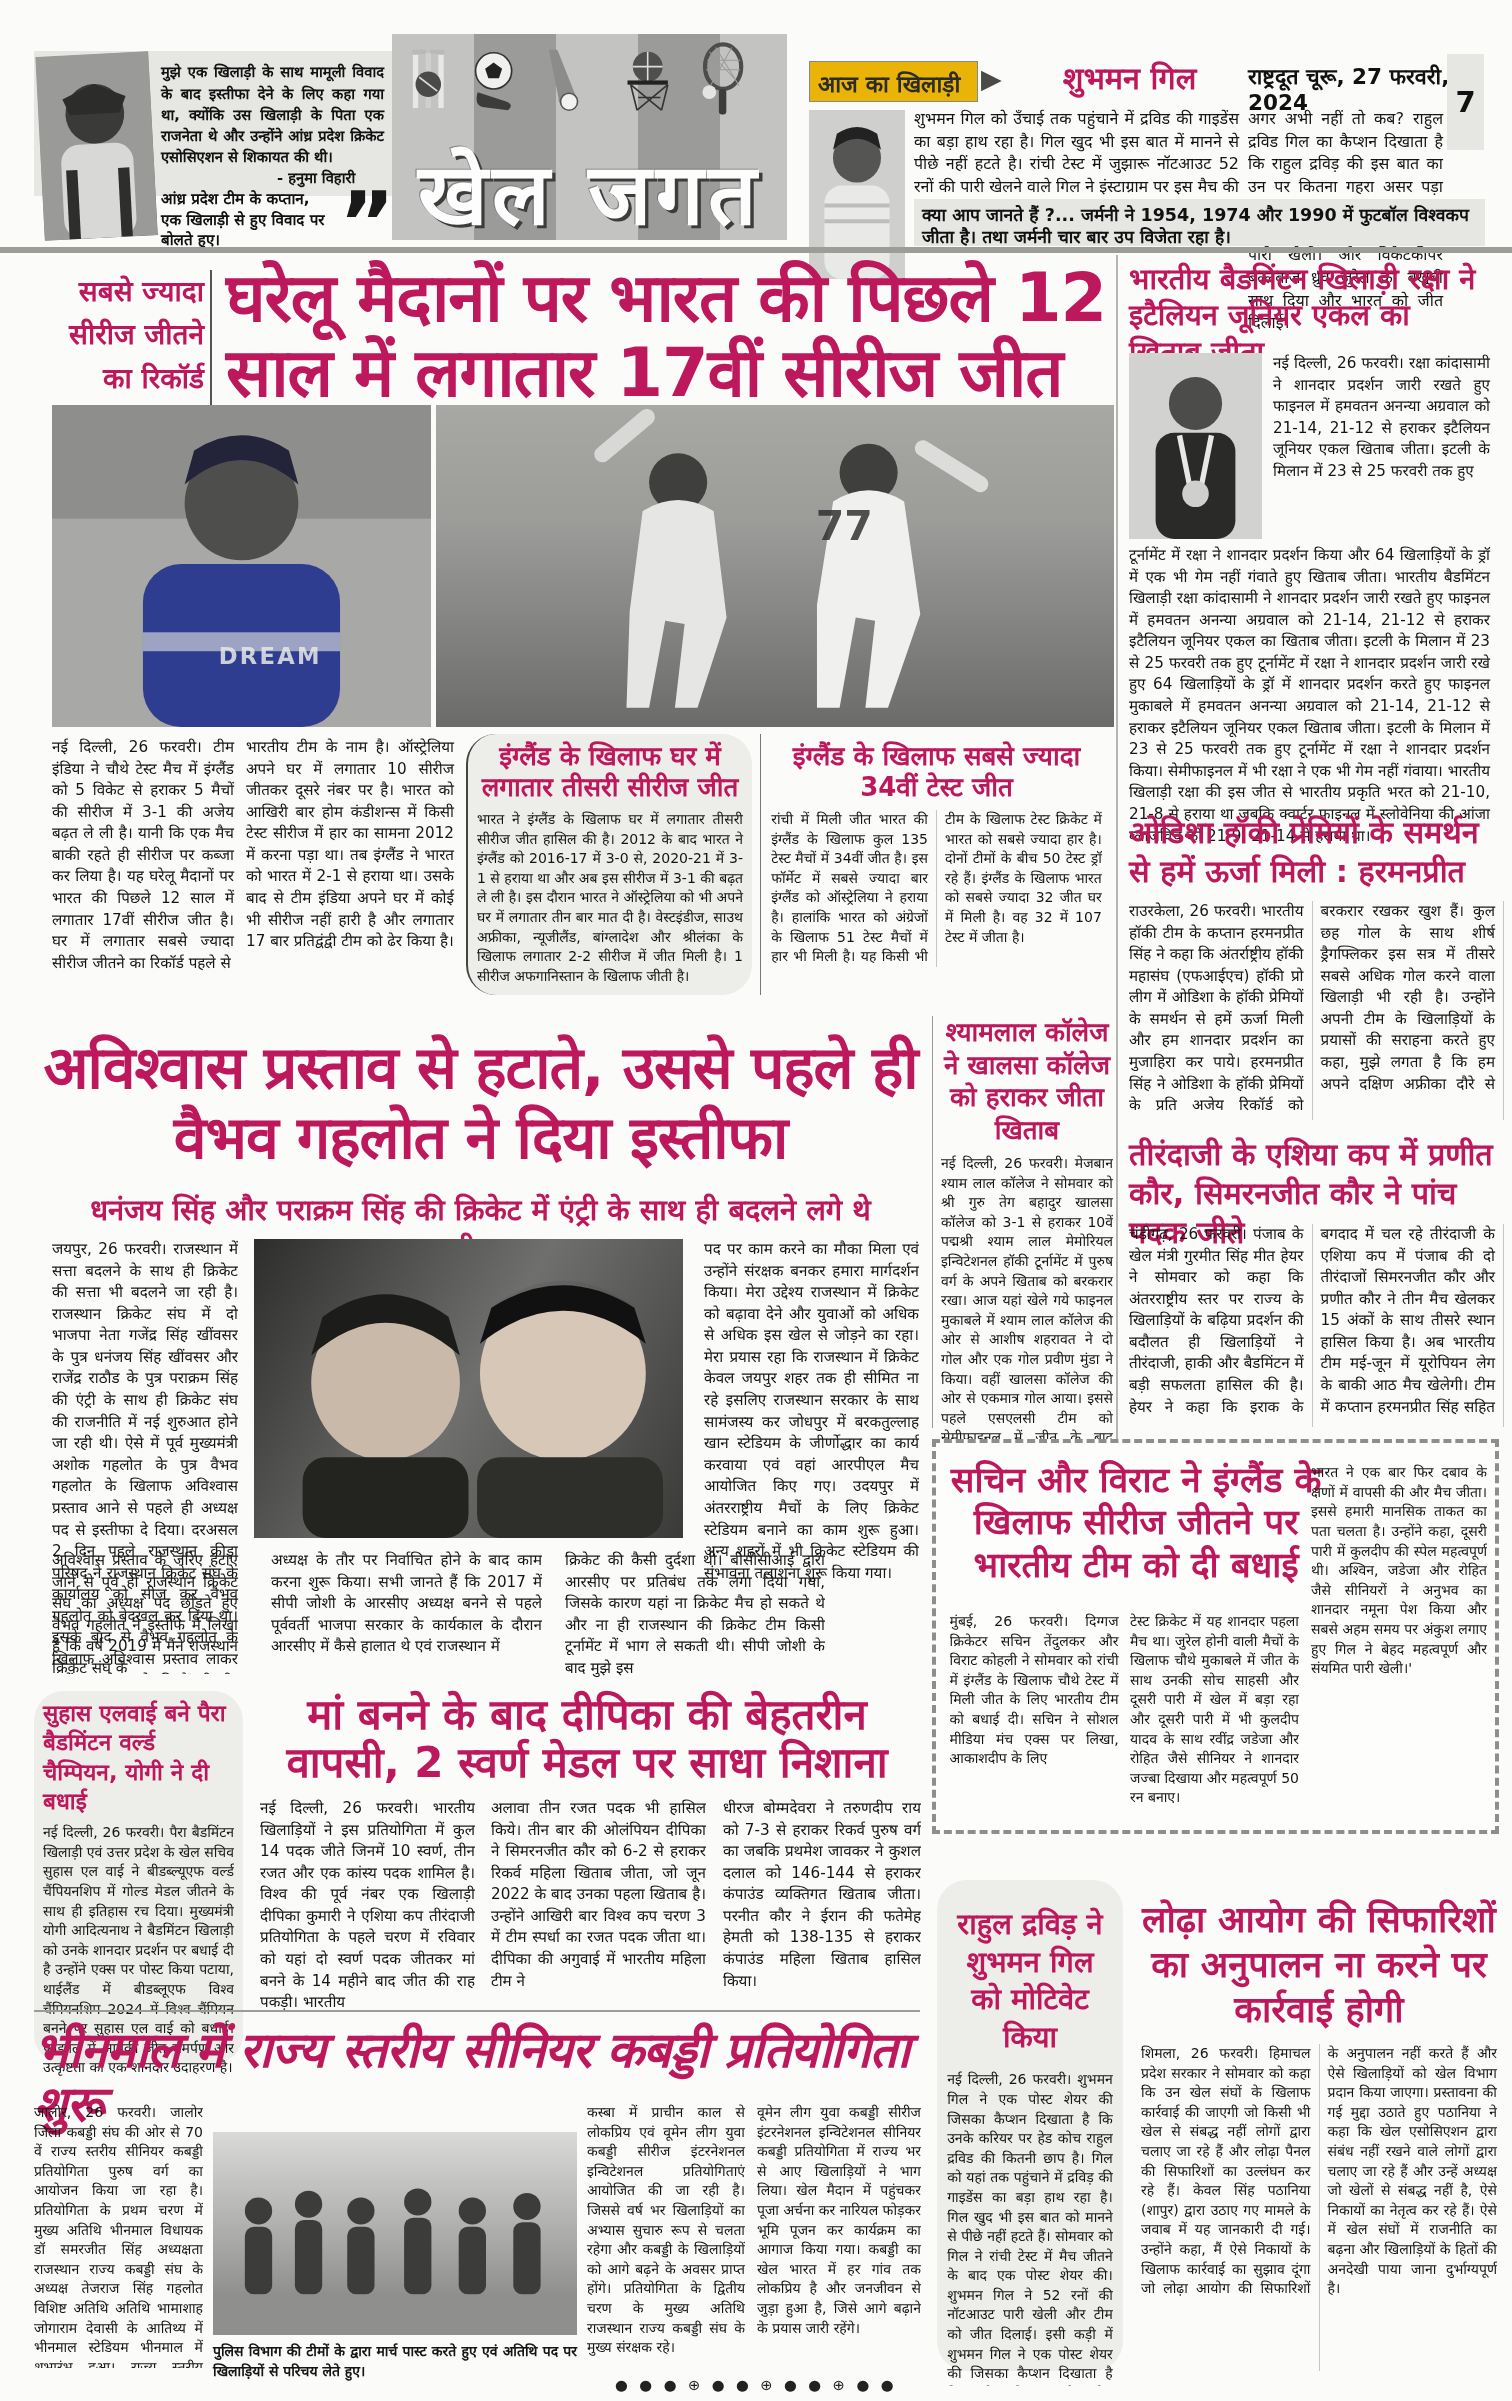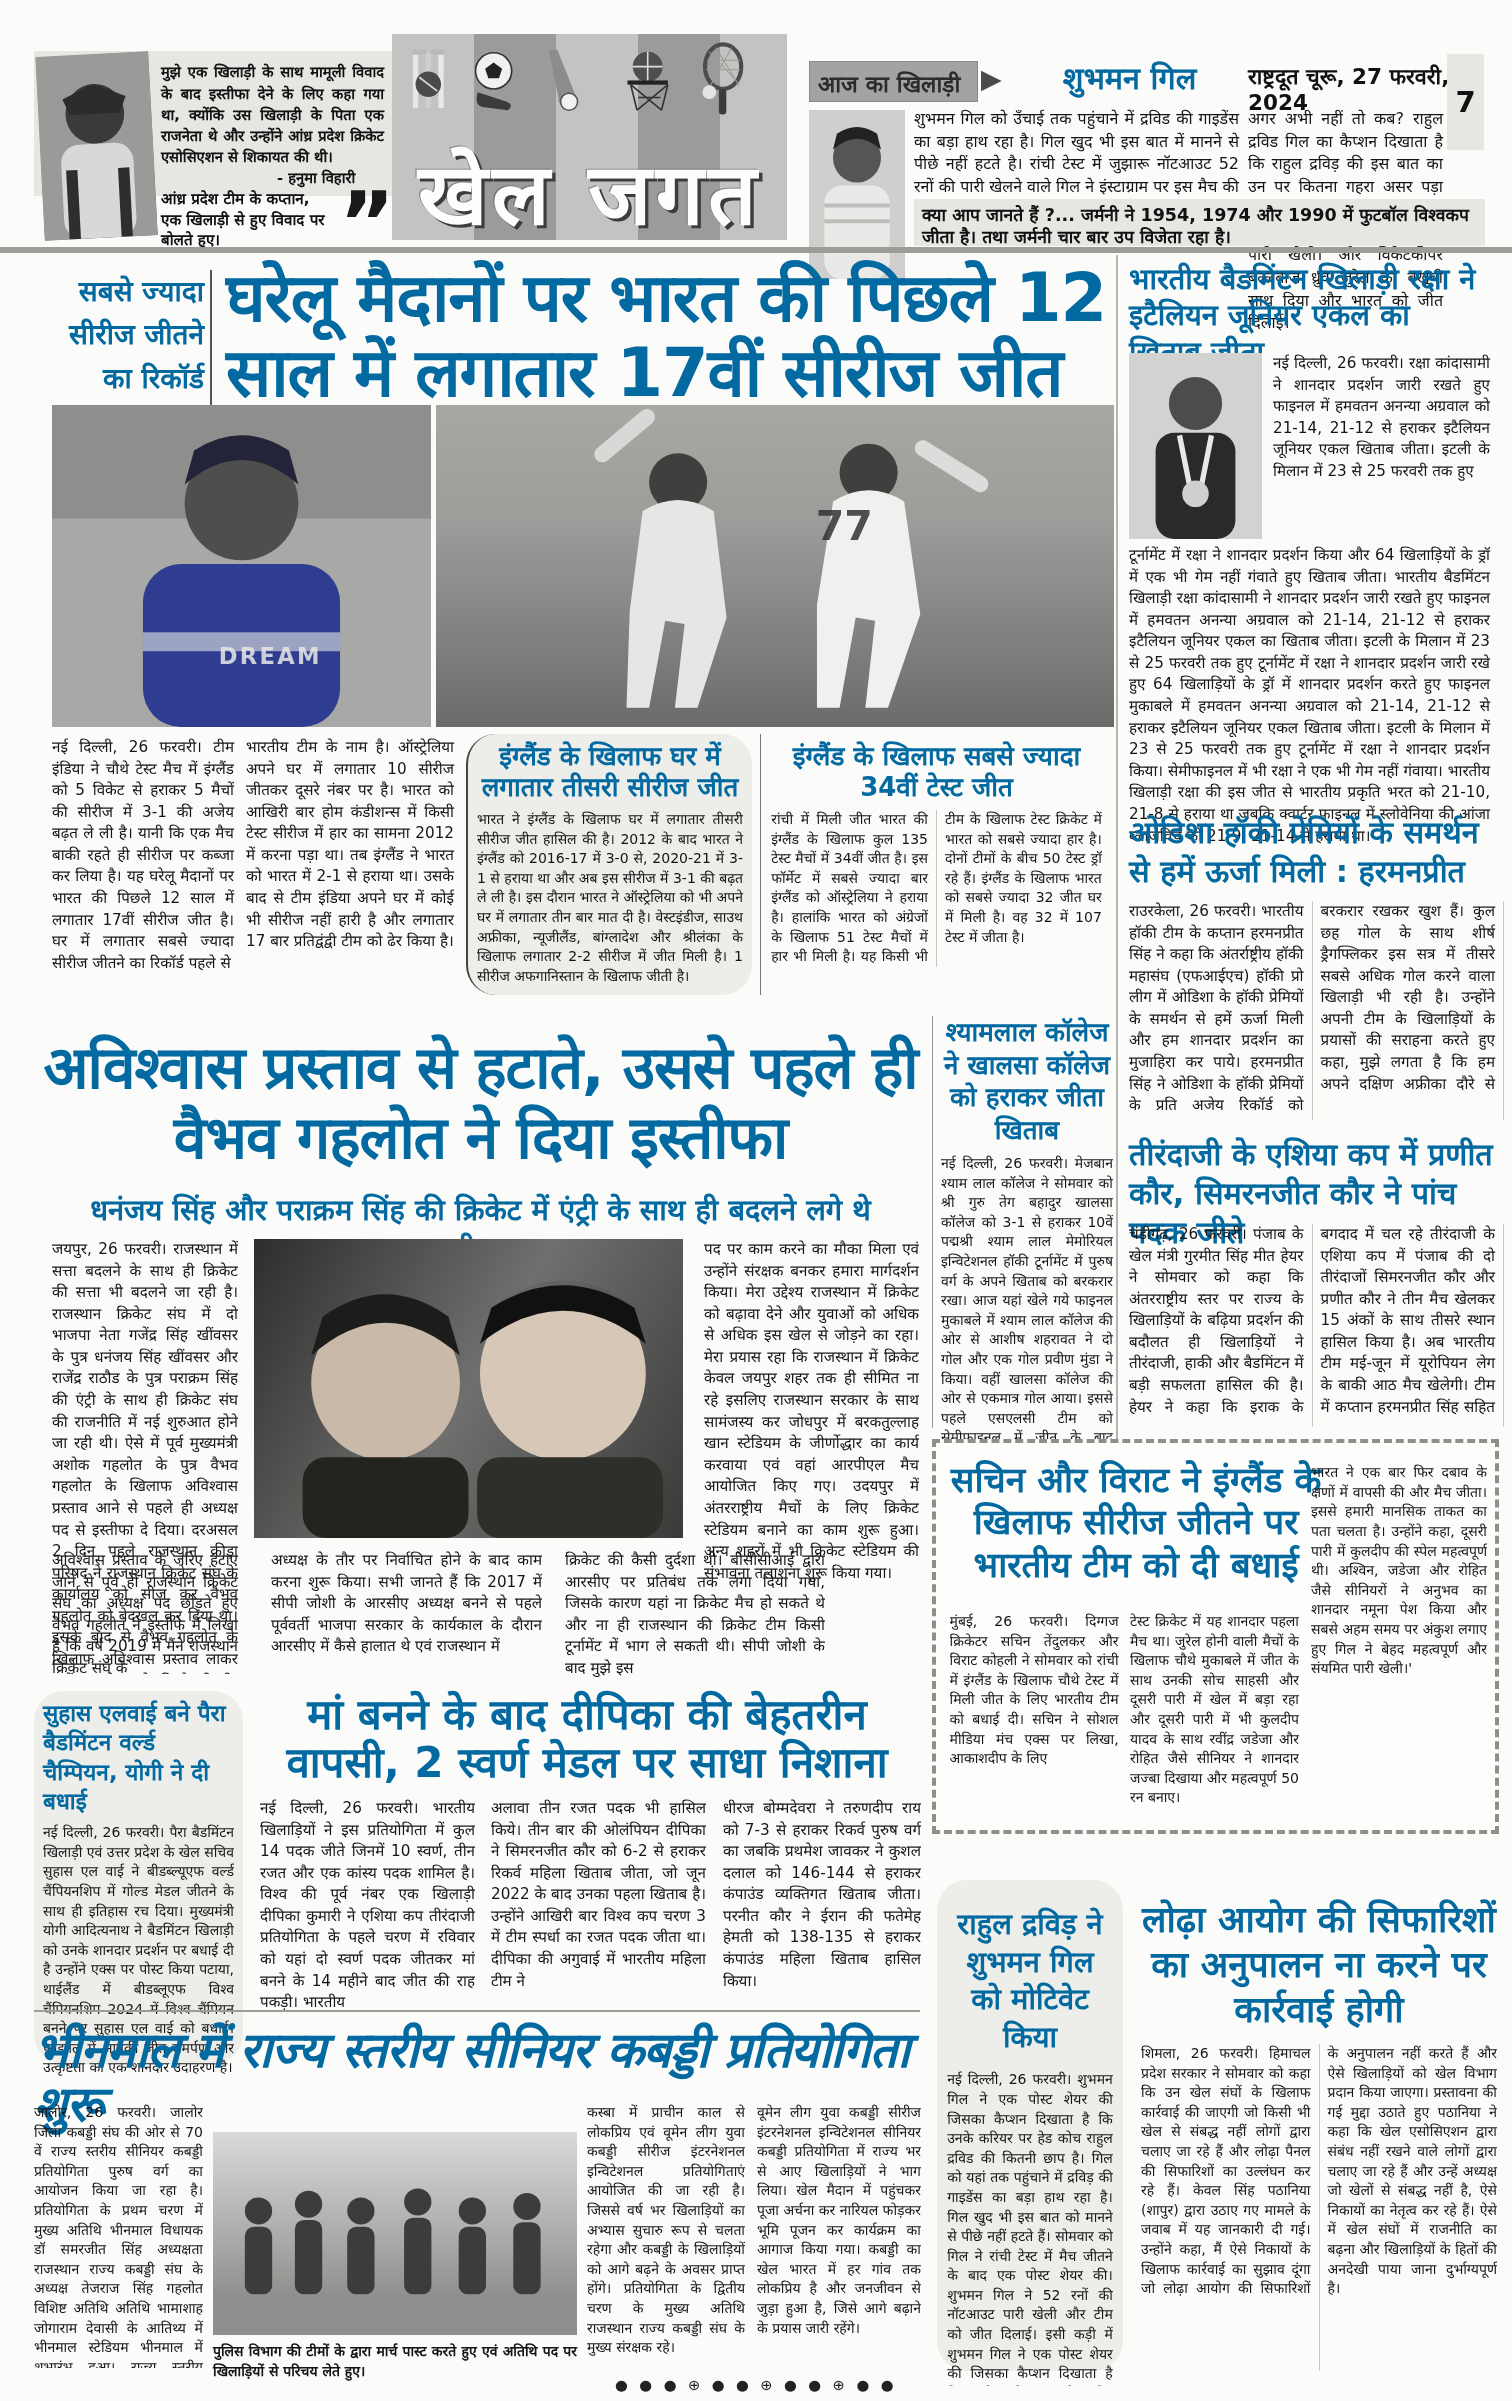--- a/index.html
+++ b/index.html
@@ -1,21 +1,21 @@
 <!DOCTYPE html>
 <html style="font-size:9px"><head>
 <meta charset="utf-8">
 <style>
   html,body{margin:0;padding:0;background:#888;}
   #page{position:relative;width:1512px;height:2401px;background:#fbfbf9;
         font-family:"DejaVu Sans","Liberation Sans",sans-serif;color:#111;overflow:hidden;}
   .abs{position:absolute;box-sizing:border-box;}
   .body-text{font-size:15.2px;line-height:1.42;text-align:justify;color:#151515;}
   .body-sm{font-size:14px;line-height:1.4;text-align:justify;color:#151515;}
-  .headline{font-weight:bold;color:#0369a1;}
+  .headline{font-weight:bold;color:#be185d;}
   .center{text-align:center;}
   .gray-panel{background:#e6e6e3;}
   .lt-panel{background:#ededea;border-radius:30px;}
   .rule-v{background:#b5b5b2;width:1.7px;}
   .rule-h{background:#9c9c99;}
   .photo{overflow:hidden;background:linear-gradient(135deg,#c8c8c6 0%,#8f8f8d 45%,#5c5c5a 100%);}
   .photo svg{width:100%;height:100%;display:block;}
   .jersey{position:absolute;color:#e8e8e6;font-weight:bold;opacity:.85;}
   .quote-mark{font-weight:bold;color:#1a1a1a;line-height:1;}
   .masthead-bg{background:
@@ -85,21 +85,21 @@
           <ellipse cx="612" cy="52" rx="34" ry="42" fill="none" stroke="#4c4c4a" stroke-width="8"></ellipse>
           <path d="M586 24 l52 56 M598 16 l44 72 M628 16 l-40 72 M582 40 h62 M580 58 h64" stroke="#9a9a98" stroke-width="2"></path>
           <rect x="604" y="94" width="14" height="48" rx="6" fill="#3c3c3a"></rect>
           <circle cx="586" cy="100" r="13" fill="#e4e4e2"></circle>
         </g>
       </svg>
     </div>
     <div class="abs masthead-title center" style="left:0;top:99px;width:100%;font-size:85px;">खेल जगत</div>
   </div>
 
-  <div class="abs" style="left:809px;top:61px;width:169px;height:41px;background:#a3a3a3;border:1.1px solid #888;">
+  <div class="abs" style="left:809px;top:61px;width:169px;height:41px;background:#eab308;border:1.1px solid #888;">
     <span class="abs" style="left:8px;top:5.6px;font-size:22.6px;font-weight:bold;color:#2c2c2a;">आज का खिलाड़ी</span>
   </div>
   <div class="abs" style="left:981px;top:63px;font-size:27px;color:#4a4a48;">▶</div>
   <div class="abs headline center" style="left:1011px;top:56px;width:237px;font-size:30.5px;">शुभमन गिल</div>
   <div class="abs photo" style="left:809px;top:110px;width:96px;height:169px;">
     <svg viewBox="0 0 100 170" preserveAspectRatio="none">
       <rect width="100" height="170" fill="#cfcfcd"></rect>
       <circle cx="50" cy="48" r="25" fill="#555553"></circle>
       <path d="M25 40 q25 -22 50 0 l-4 -16 q-21 -14 -42 0z" fill="#222"></path>
       <rect x="16" y="76" width="68" height="94" rx="18" fill="#e9e9e7"></rect>

